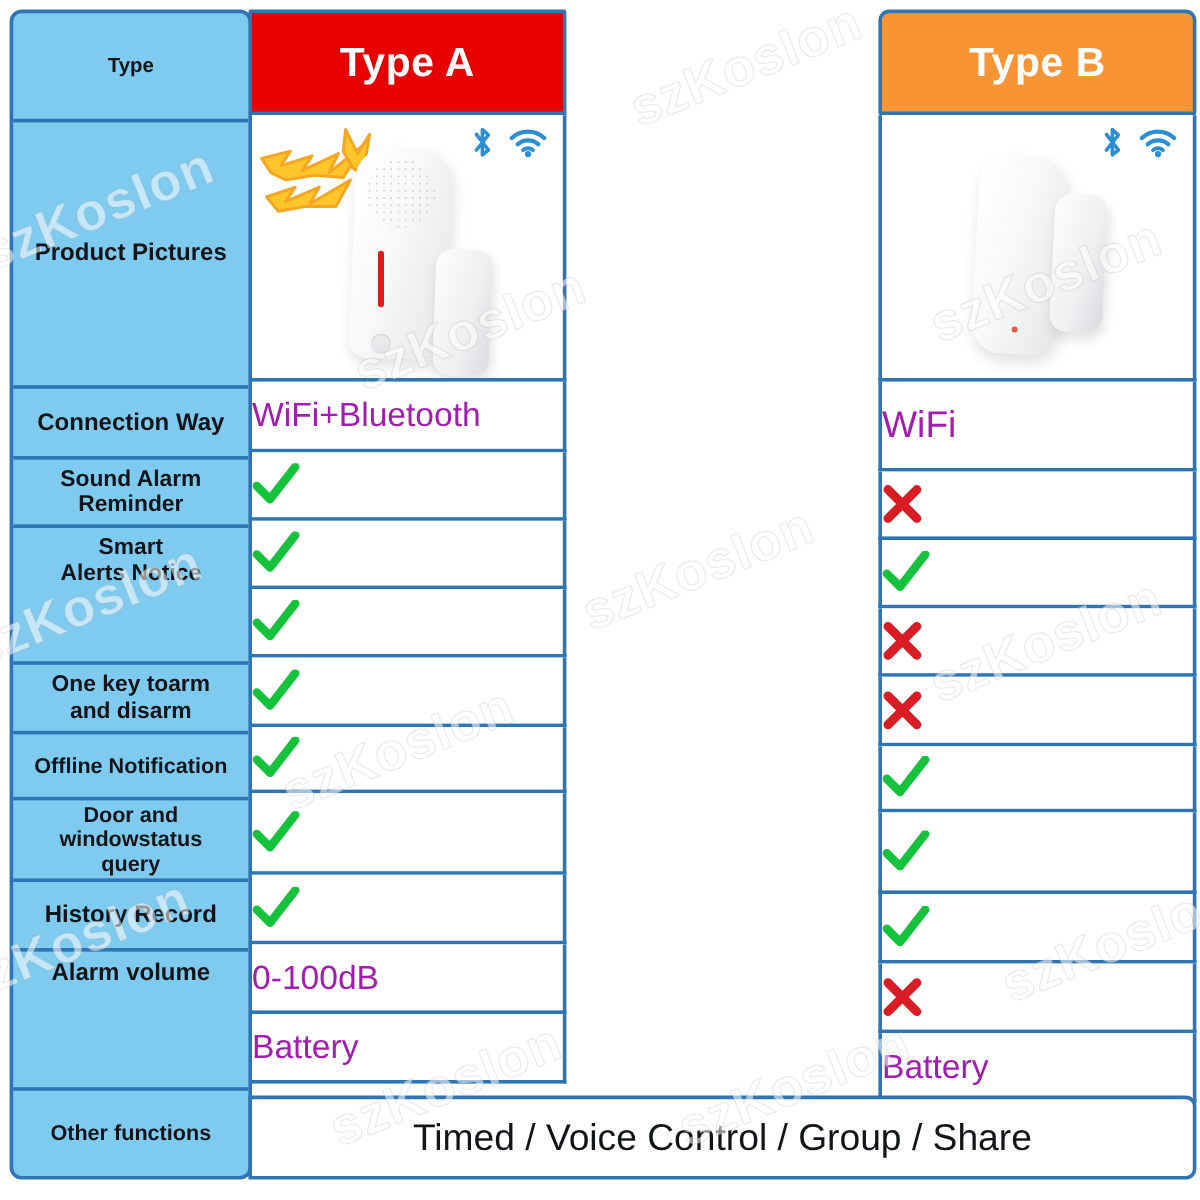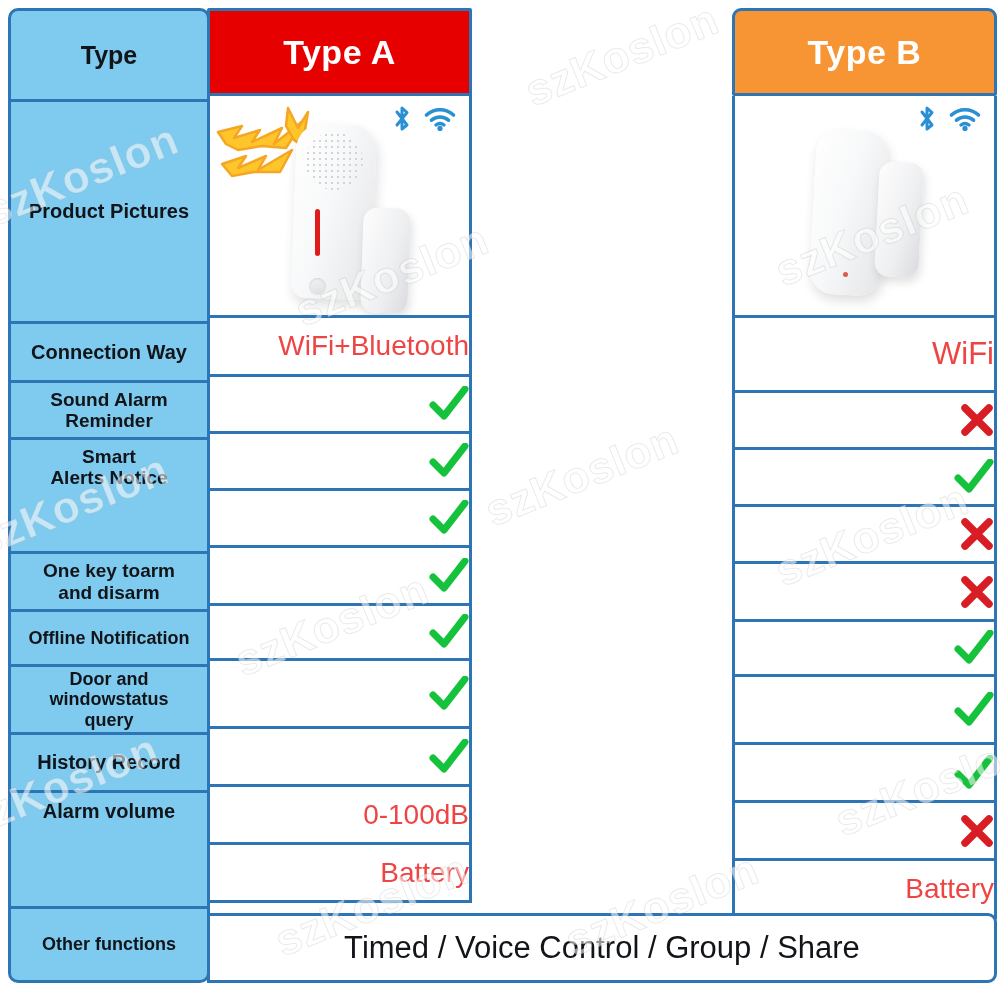--- a/index.html
+++ b/index.html
@@ -122,22 +122,22 @@
     overflow: hidden;
   }
 
   .val-cell {
     box-sizing: border-box;
     background: #ffffff;
     border: 3px solid #2E75B6;
     border-top: none;
     display: flex;
     align-items: center;
-    justify-content: flex-end;
-    color: #ef4444;
+    justify-content: flex-start;
+    color: #a21caf;
     font-size: 27px;
   }
 
   .mark { font-size: 40px; font-weight: 700; line-height: 1; }
   .mark svg { display: block; }
 
   
   .other-row {
     position: absolute;
     left: 207px;
@@ -205,21 +205,21 @@
     z-index: 8;
   }
 </style>
 </head>
 <body>
 
 <div class="table-wrap">
 
   <div class="col-label">
     <div class="cellrow" style="top:0;height:88px;">
-      <span class="lbl" style="font-size:25px;">Type</span>
+      <span class="lbl" style="font-size:17px;">Type</span>
     </div>
 
     <div class="cellrow lbl-sep" style="top:88px;height:222px;">
       <span class="lbl" style="font-size:20px;">Product Pictures</span>
     </div>
 
     <div class="cellrow lbl-sep" style="top:310px;height:59px;">
       <span class="lbl" style="font-size:20px;">Connection Way</span>
     </div>
 

